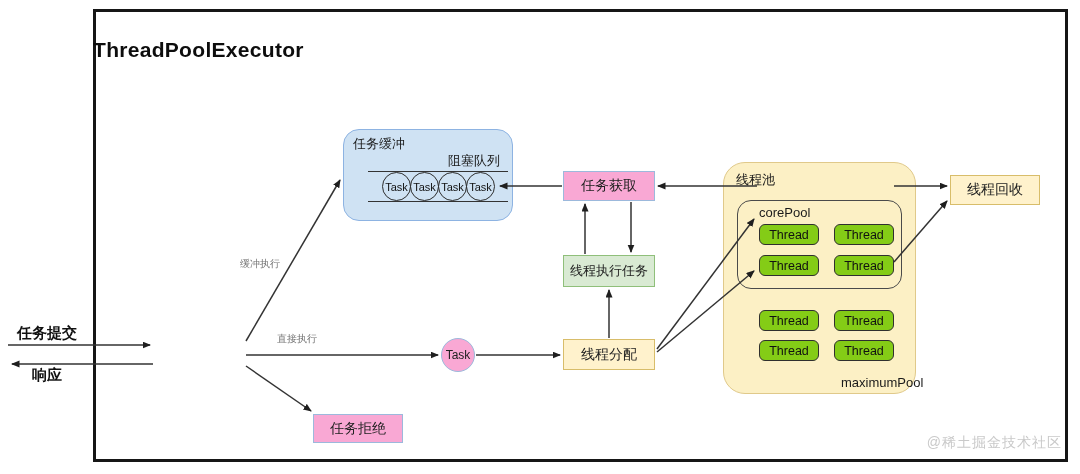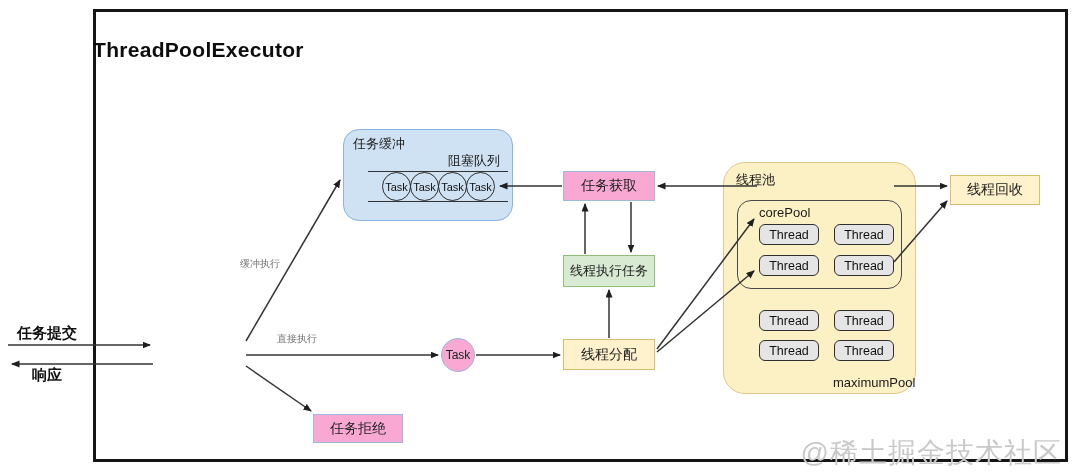--- a/index.html
+++ b/index.html
@@ -39,31 +39,31 @@
   .pool{
     position:absolute;left:723px;top:114px;width:193px;height:232px;
     background:#fcf0c5;border:1.5px solid #e0c98a;border-radius:22px;box-sizing:border-box;margin-top:48px;
   }
   .pool-label{position:absolute;left:12px;top:8px;font-size:13px;}
   .corepool{
     position:absolute;left:13px;top:37px;width:165px;height:89px;
     border:1.4px solid #4a4a4a;border-radius:14px;box-sizing:border-box;
   }
   .corepool-label{position:absolute;left:21px;top:4px;font-size:13px;}
-  .maxpool-label{position:absolute;left:109px;top:212px;font-size:13px;}
+  .maxpool-label{position:absolute;left:117px;top:212px;font-size:13px;}
   .thread{
-    position:absolute;width:60px;height:21px;background:#e5e5e5;
+    position:absolute;width:60px;height:21px;background:#84cc16;
     border:1.5px solid #2f2f2f;border-radius:6px;box-sizing:border-box;
     display:flex;align-items:center;justify-content:center;font-size:12.5px;color:#111;
   }
   .ext-label{position:absolute;font-size:15px;font-weight:700;color:#111;}
   .edge-label{position:absolute;font-size:10px;color:#737373;}
   .overlay{position:absolute;left:0;top:0;pointer-events:none;}
   .watermark{
-    position:absolute;right:18px;top:434px;font-size:28px;color:#c9c9c9;letter-spacing:1px;
+    position:absolute;right:18px;top:434px;font-size:14px;color:#c9c9c9;letter-spacing:1px;
   }
 </style>
 </head>
 <body>
 
 <div class="canvas">
 
   <div class="frame"></div>
 
   <div class="title">ThreadPoolExecutor</div>

